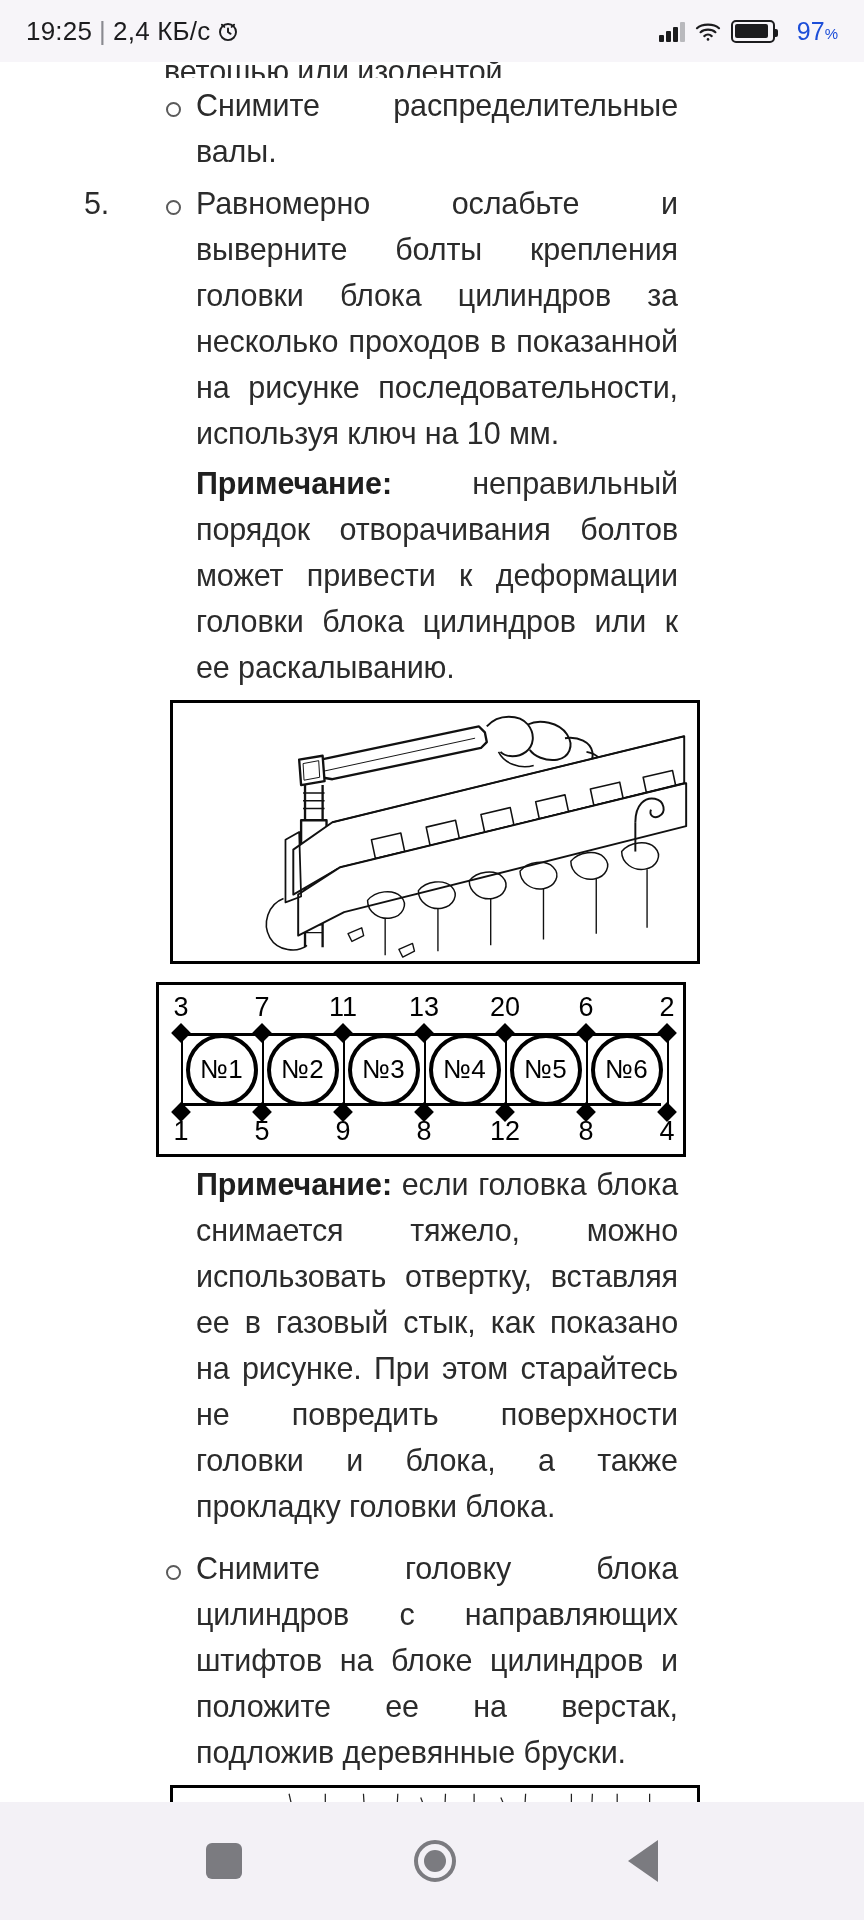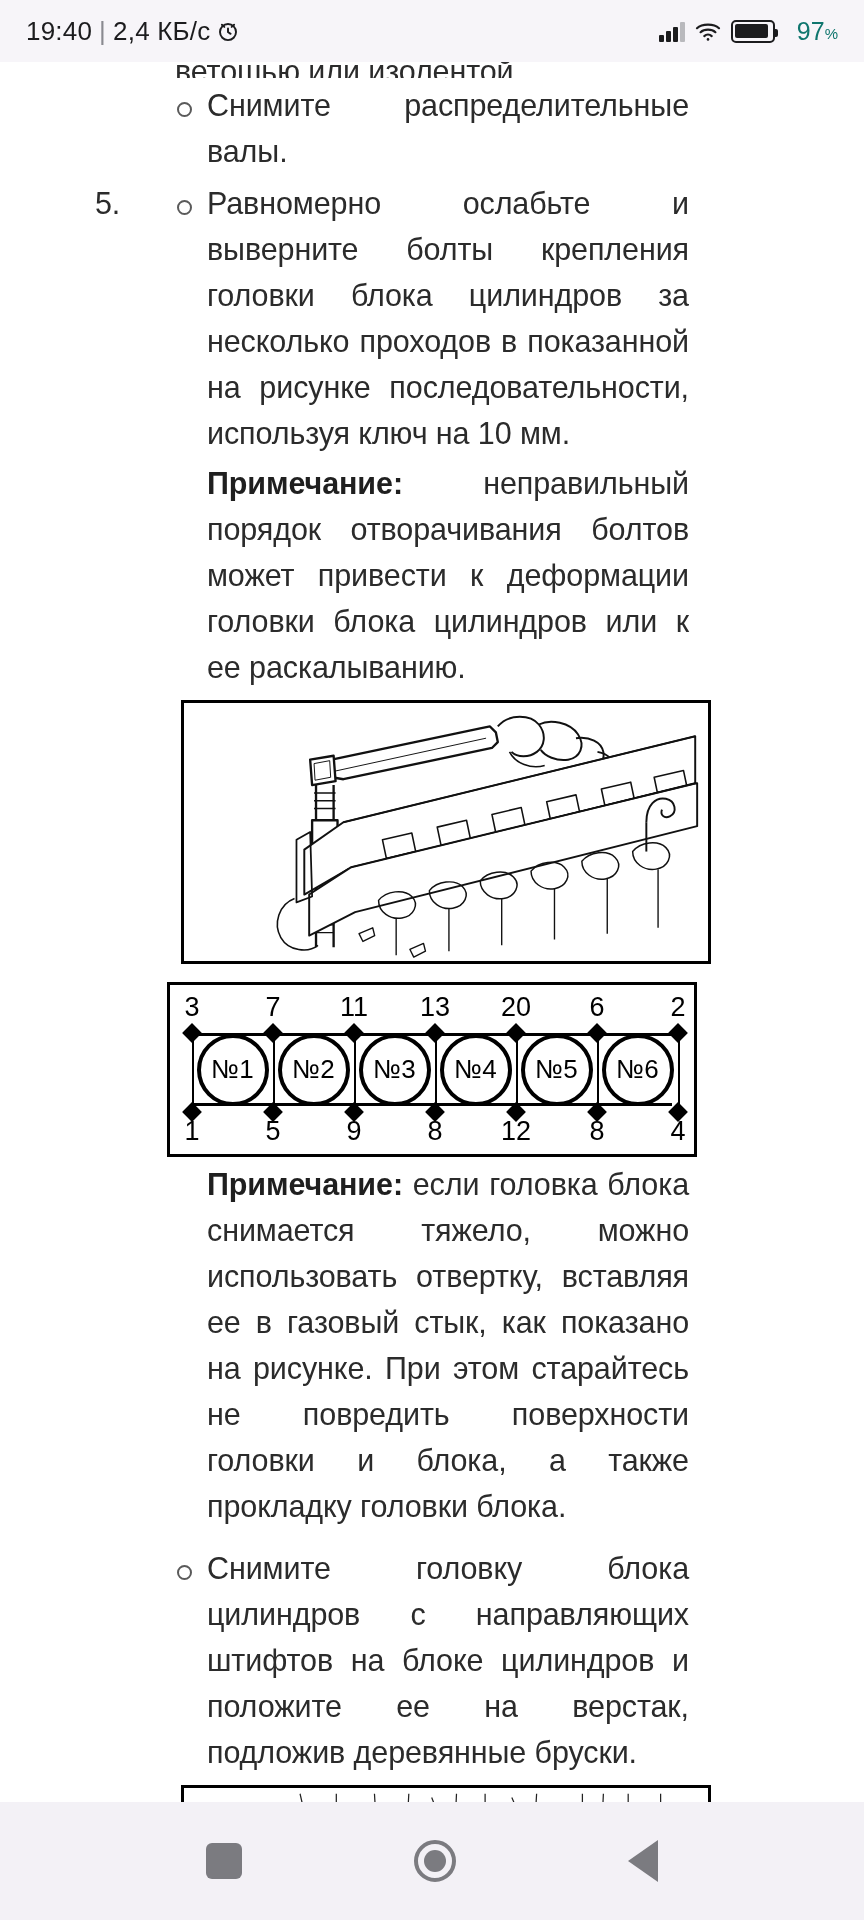--- a/index.html
+++ b/index.html
@@ -41,26 +41,26 @@
   .battery {
     width: 44px; height: 23px; border: 2.6px solid #1c1c1e;
     border-radius: 5px; position: relative; display: flex; align-items: center;
     padding: 2.4px;
   }
   .battery::after {
     content:""; position:absolute; right:-5.4px; top: 7px;
     width: 3.6px; height: 8px; background: #1c1c1e; border-radius: 0 2px 2px 0;
   }
   .battery .fill { background: #1c1c1e; height: 100%; border-radius: 2px; }
-  .batt-pct { font-size: 25px; color:#0f766e; margin-left: 13px;}
+  .batt-pct { font-size: 25px; color:#1d4ed8; margin-left: 13px;}
   .batt-pct .pc { font-size: 15px; vertical-align: 1px;}
 
   
   #content {
-    position: absolute; top: 62px; left: 11px;
+    position: absolute; top: 62px; left: 0;
     width: 700px; height: 1796px;
     background: #ffffff;
     overflow: hidden;
   }
   .doc {
     position: relative;
     padding: 0 22px 0 22px;
   }
   .txt {
     font-family: "Liberation Sans", sans-serif;
@@ -190,21 +190,21 @@
     border-top: 21px solid transparent;
     border-bottom: 21px solid transparent;
     border-right: 30px solid #7b7b80;
   }
 </style>
 </head>
 <body>
 
 <div id="status-bar">
   <div class="sb-left">
-    <span class="time">19:40</span>
+    <span class="time">19:25</span>
     <span class="sep">|</span>
     <span class="netspeed">2,4 КБ/с</span>
     <span class="alarm-icon">
       <svg viewBox="0 0 24 24" fill="none" stroke="#1c1c1e" stroke-width="1.8">
         <circle cx="12" cy="13" r="7.4"></circle>
         <path d="M12 9.6 V13 L14.4 14.6" stroke-linecap="round"></path>
         <path d="M6.4 6.2 L8.6 8.2" stroke-linecap="round"></path>
         <path d="M17.6 6.2 L15.4 8.2" stroke-linecap="round"></path>
       </svg>
     </span>

